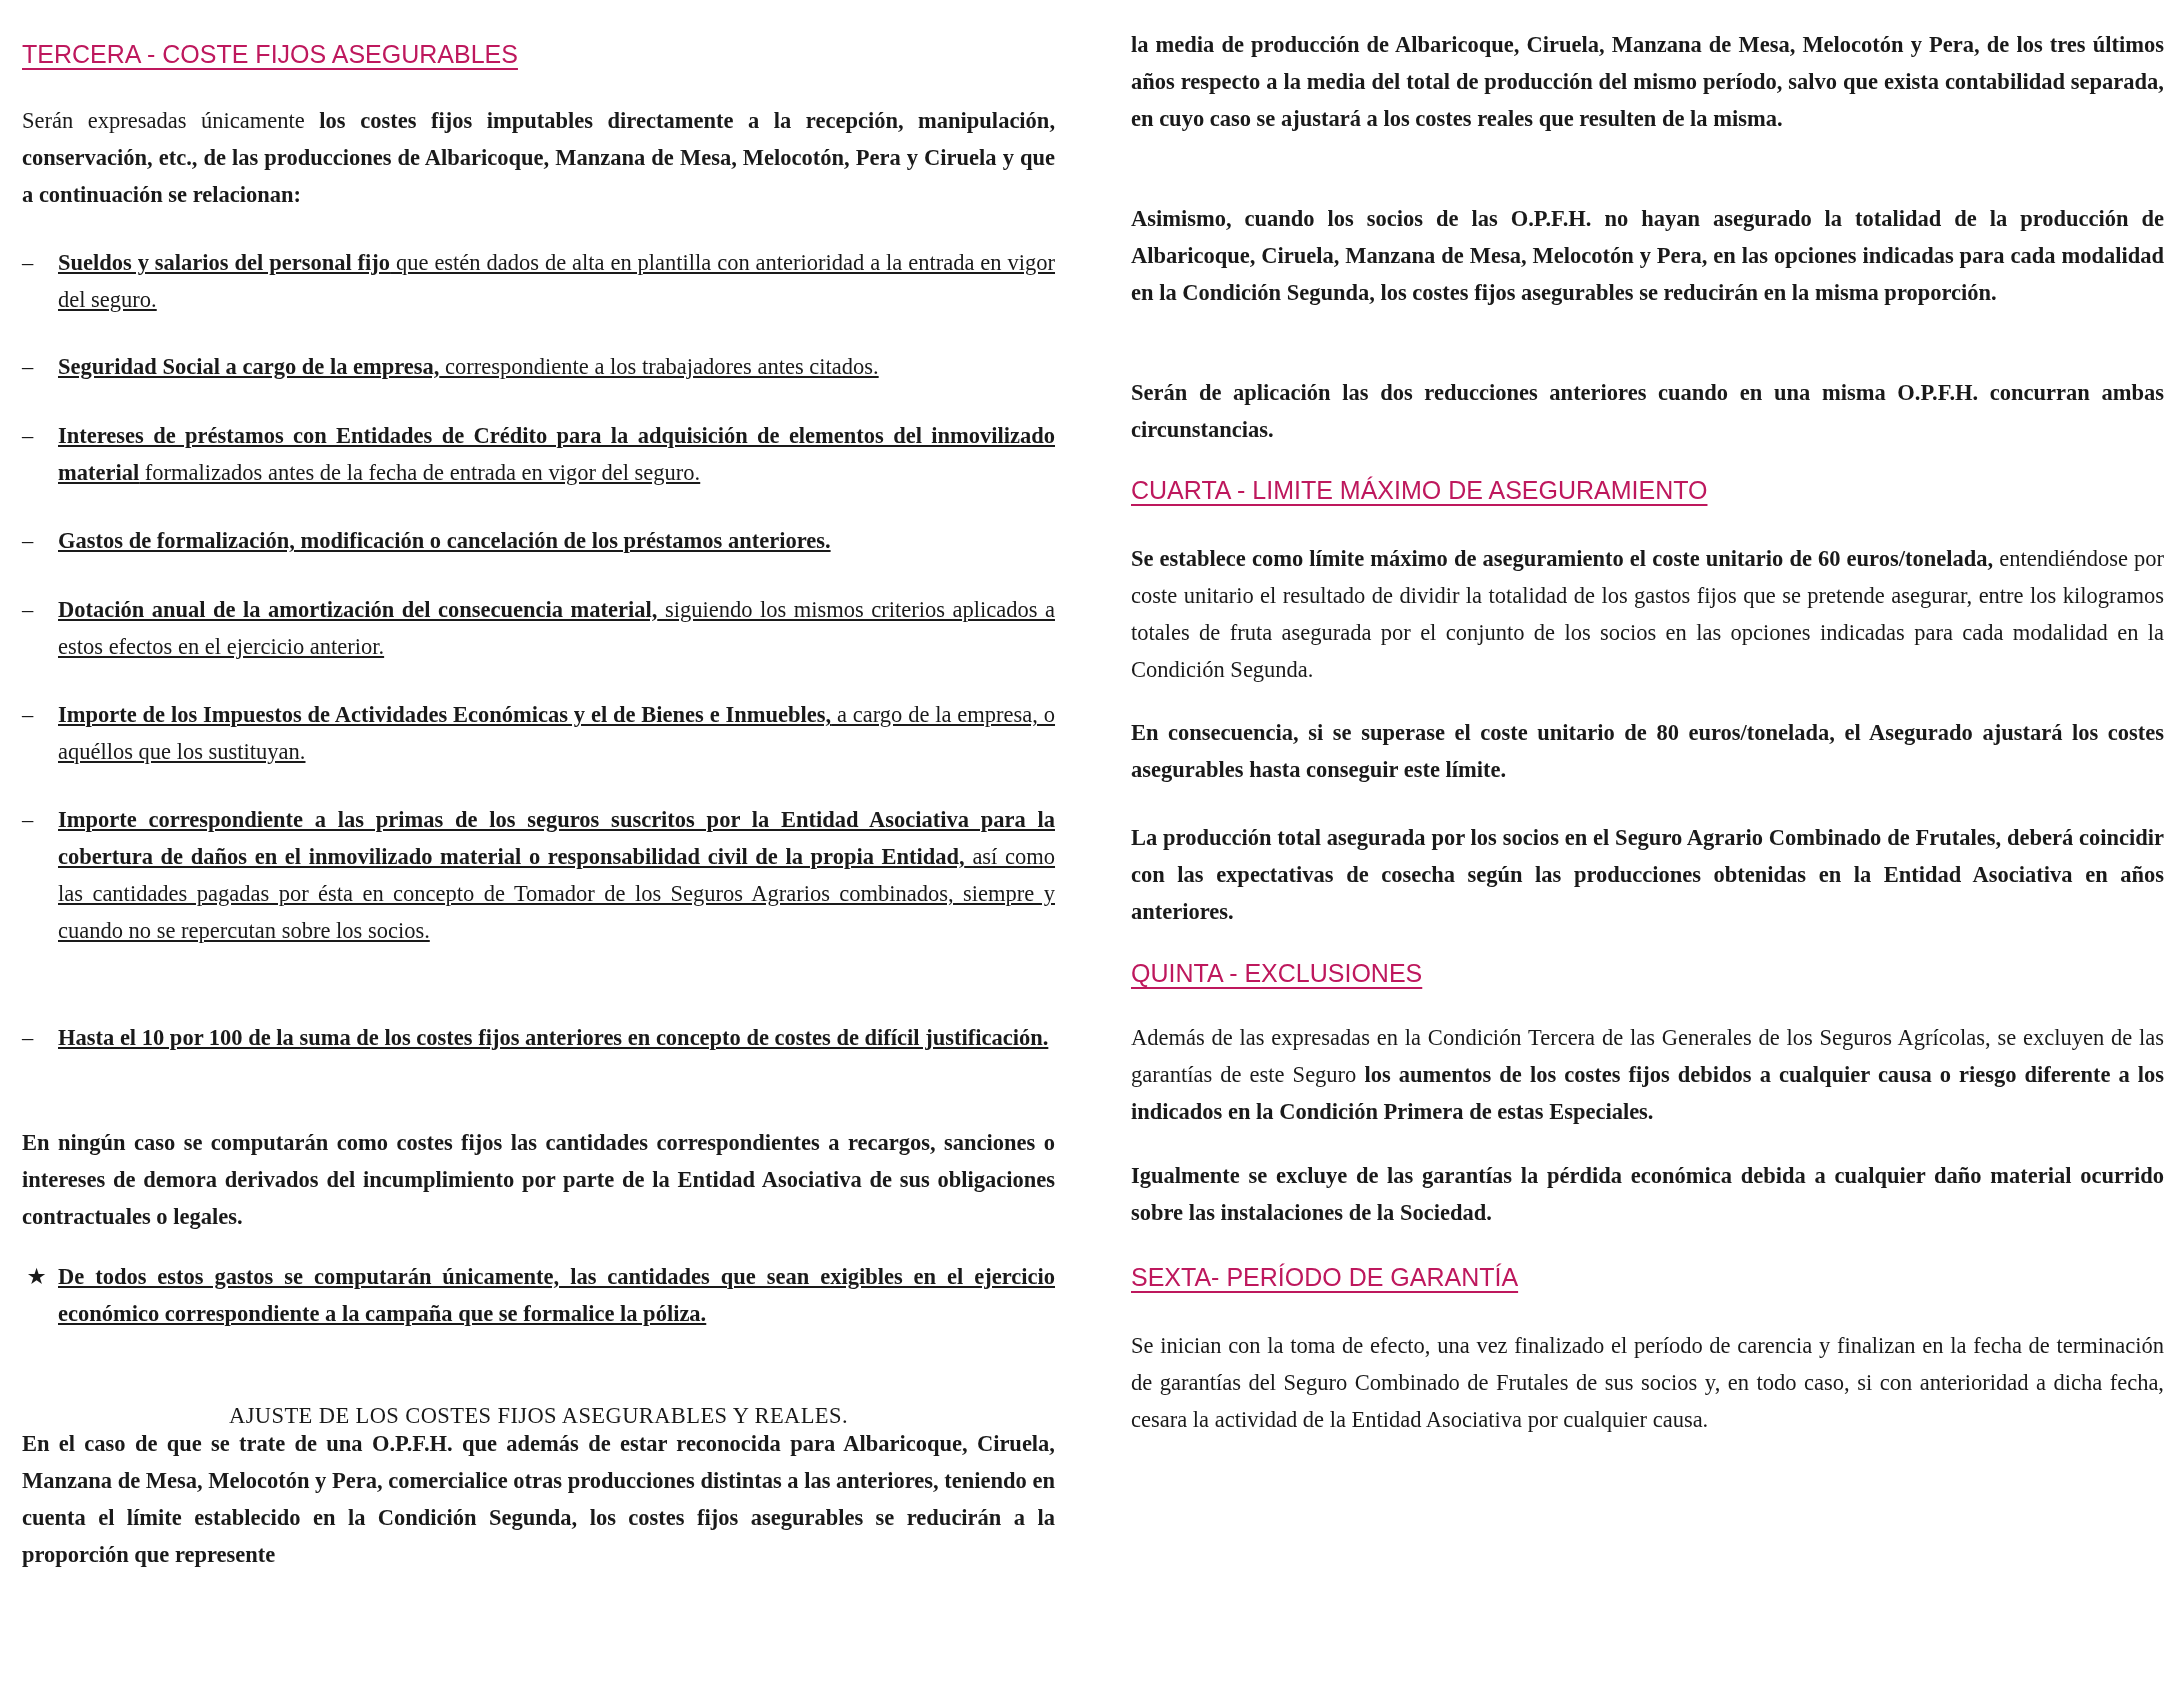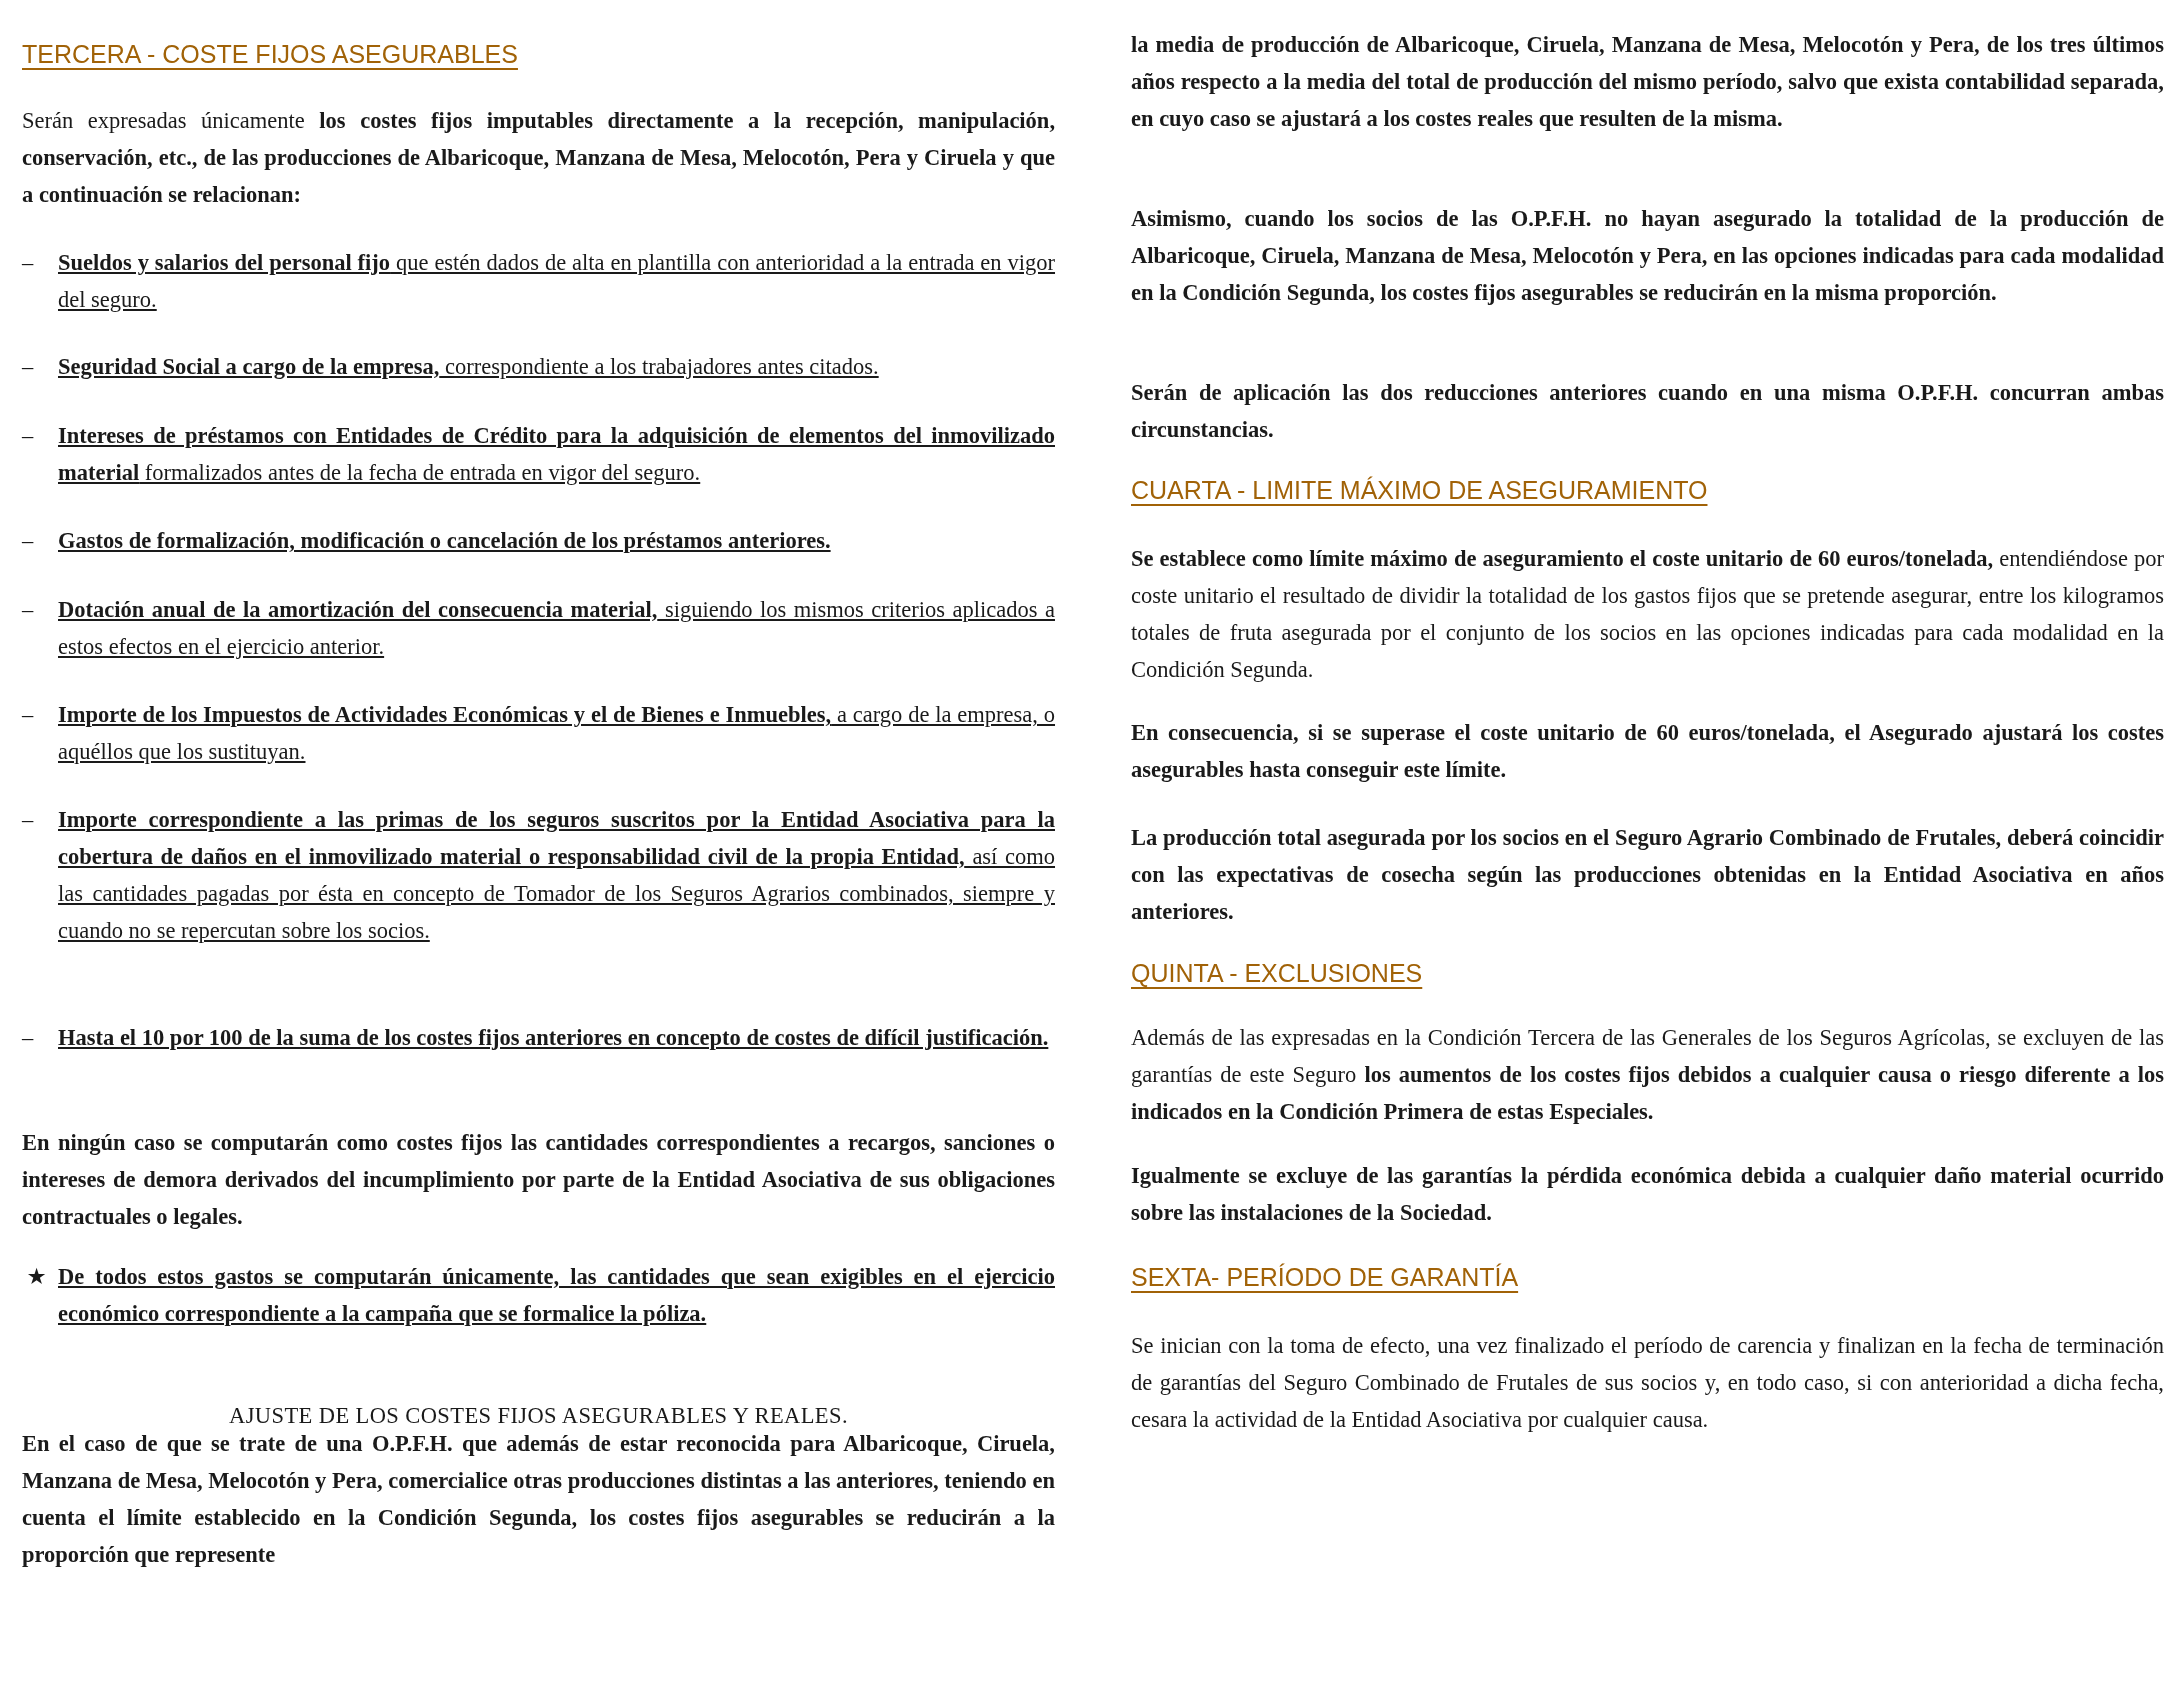--- a/index.html
+++ b/index.html
@@ -1,20 +1,20 @@
 <!DOCTYPE html>
 <html style="font-size:11.6px"><head>
 <meta charset="utf-8">
 <style>
   html, body { margin:0; padding:0; background:#ffffff; }
   body { width:2183px; height:1700px; position:relative; overflow:hidden; color:#1a1a1a; }
   .blk { position:absolute; font-family:"Liberation Serif", serif; font-size:22.5px; line-height:37px; text-align:justify; }
   .left { left:22px; width:1033px; }
   .right { left:1131px; width:1033px; }
-  .h { position:absolute; font-family:"Liberation Sans", sans-serif; font-size:25px; line-height:29px; color:#a16207; text-decoration:underline; text-decoration-thickness:2.2px; text-underline-offset:5px; white-space:nowrap; }
+  .h { position:absolute; font-family:"Liberation Sans", sans-serif; font-size:25px; line-height:29px; color:#be185d; text-decoration:underline; text-decoration-thickness:2.2px; text-underline-offset:5px; white-space:nowrap; }
   .li { position:absolute; left:22px; width:1033px; font-family:"Liberation Serif", serif; font-size:22.5px; line-height:37px; }
   .li .mk { position:absolute; left:0; top:0; width:44px; }
   .li .tx { display:block; margin-left:36px; text-align:justify;text-decoration:underline; }
   b { font-weight:bold; }
   .caps { letter-spacing:0.4px; }
 </style>
 </head>
 <body>
 
 <div>
@@ -95,21 +95,21 @@
     <b>Serán de aplicación las dos reducciones anteriores cuando en una misma O.P.F.H. concurran ambas circunstancias.</b>
   </div>
 
   <div class="h" style="left:1131px; top:476px;">CUARTA - LIMITE MÁXIMO DE ASEGURAMIENTO</div>
 
   <div class="blk right" style="top:540px;">
     <b>Se establece como límite máximo de aseguramiento el coste unitario de 60 euros/tonelada,</b><span> entendiéndose por coste unitario el resultado de dividir la totalidad de los gastos fijos que se pretende asegurar, entre los kilogramos totales de fruta asegurada por el conjunto de los socios  en las opciones indicadas para cada modalidad en la Condición Segunda.</span>
   </div>
 
   <div class="blk right" style="top:714px;">
-    <b>En consecuencia, si se superase el coste unitario de 60 euros/tonelada, el Asegurado ajustará los costes asegurables hasta conseguir este límite.</b>
+    <b>En consecuencia, si se superase el coste unitario de 80 euros/tonelada, el Asegurado ajustará los costes asegurables hasta conseguir este límite.</b>
   </div>
 
   <div class="blk right" style="top:819px;">
     <b>La producción total asegurada por los socios en el Seguro Agrario Combinado de Frutales, deberá coincidir con las expectativas de cosecha según  las producciones obtenidas en la Entidad Asociativa  en años anteriores.</b>
   </div>
 
   <div class="h" style="left:1131px; top:959px;">QUINTA - EXCLUSIONES</div>
 
   <div class="blk right" style="top:1019px;">
     <span>Además de las expresadas en la Condición Tercera de las Generales de los Seguros Agrícolas, se excluyen de las garantías de este Seguro </span><b>los aumentos de los costes fijos debidos a cualquier causa o riesgo diferente a los indicados en la Condición Primera de estas Especiales.</b>

